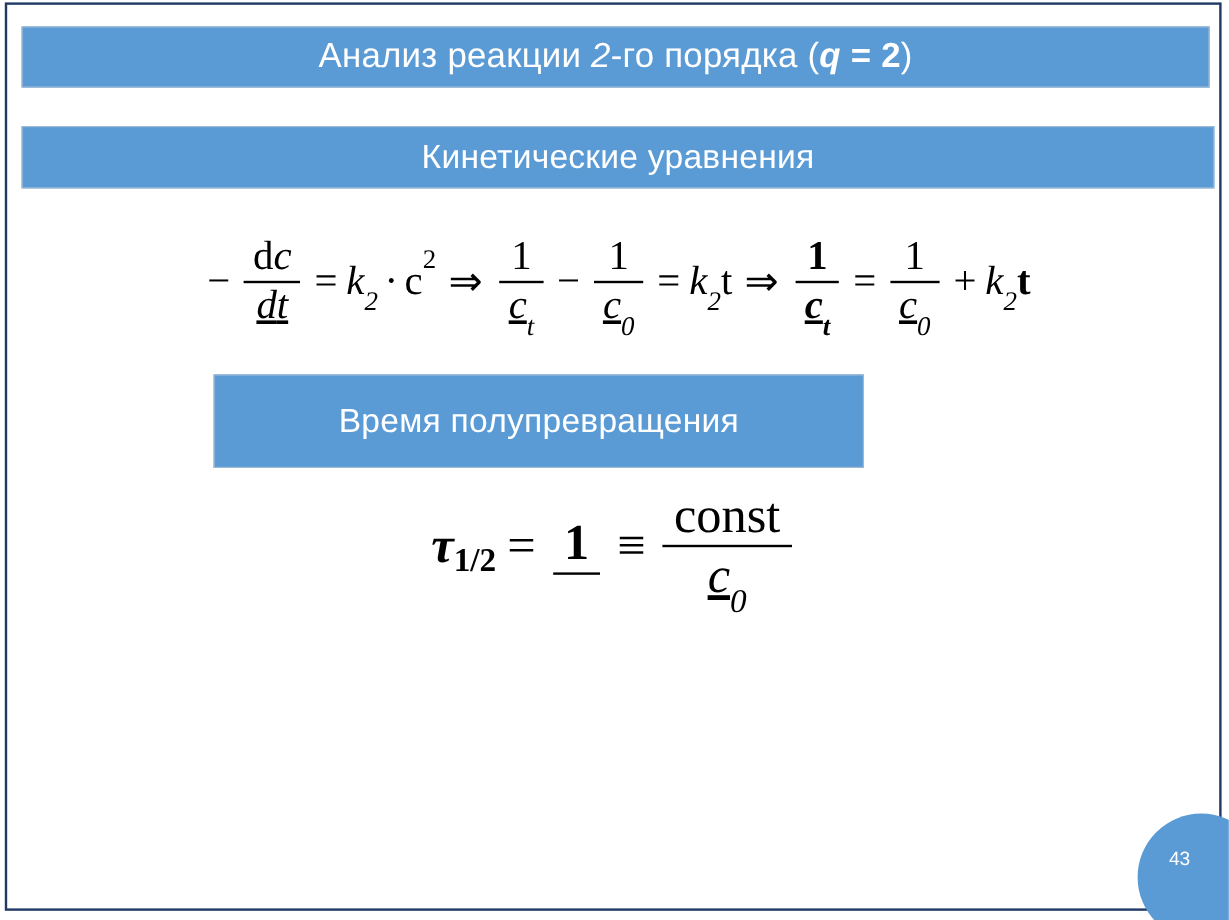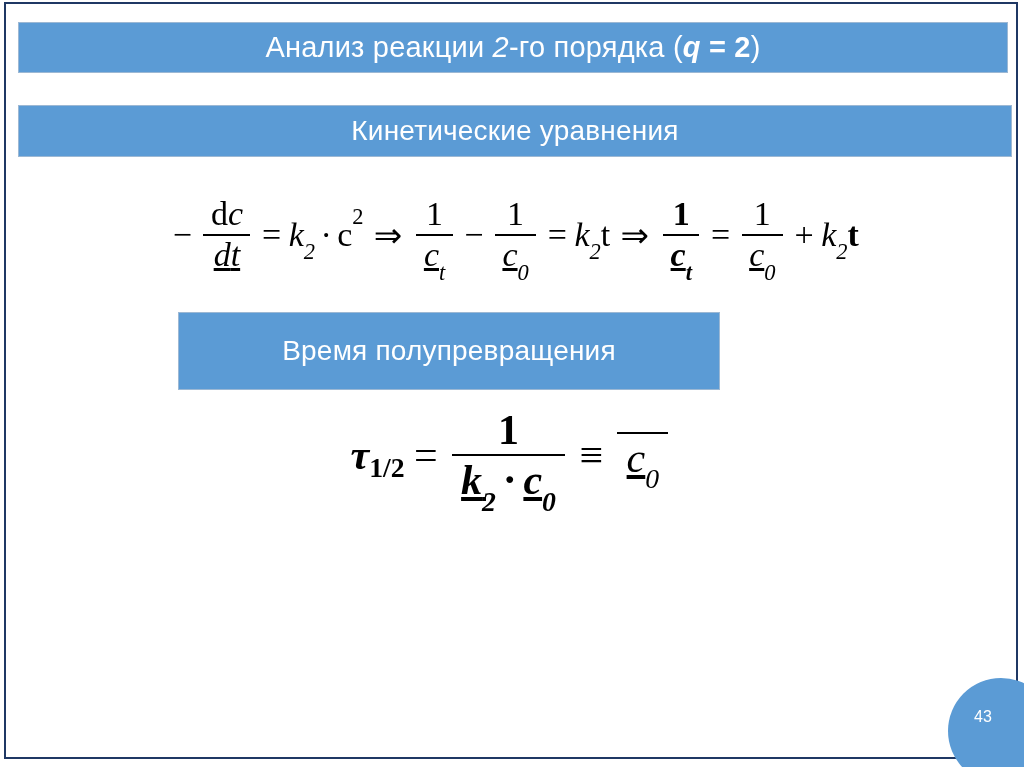--- a/index.html
+++ b/index.html
@@ -273,26 +273,26 @@
     <span class="tau-term">
         <span class="mbi">τ</span>
         <span class="sub mb">1/2</span>
       </span>
 
     <span class="op">=</span>
 
     <span class="frac">
       <span class="num"><span class="mup mb">1</span></span>
       <span class="bar"></span>
-      <span class="den"><span class="mbi">k</span><span class="sub mbi">2</span><span class="cdot mb">·</span><span class="mbi">c</span><span class="sub mbi">0</span></span>
     </span>
 
     <span class="op">≡</span>
 
     <span class="frac">
+      <span class="num"><span class="mup">const</span></span>
       <span class="bar"></span>
       <span class="den"><span class="mi">c</span><span class="sub mi">0</span></span>
     </span>
 
   </div>
 
   <div id="page-badge">
     <span>43</span>
   </div>
 

